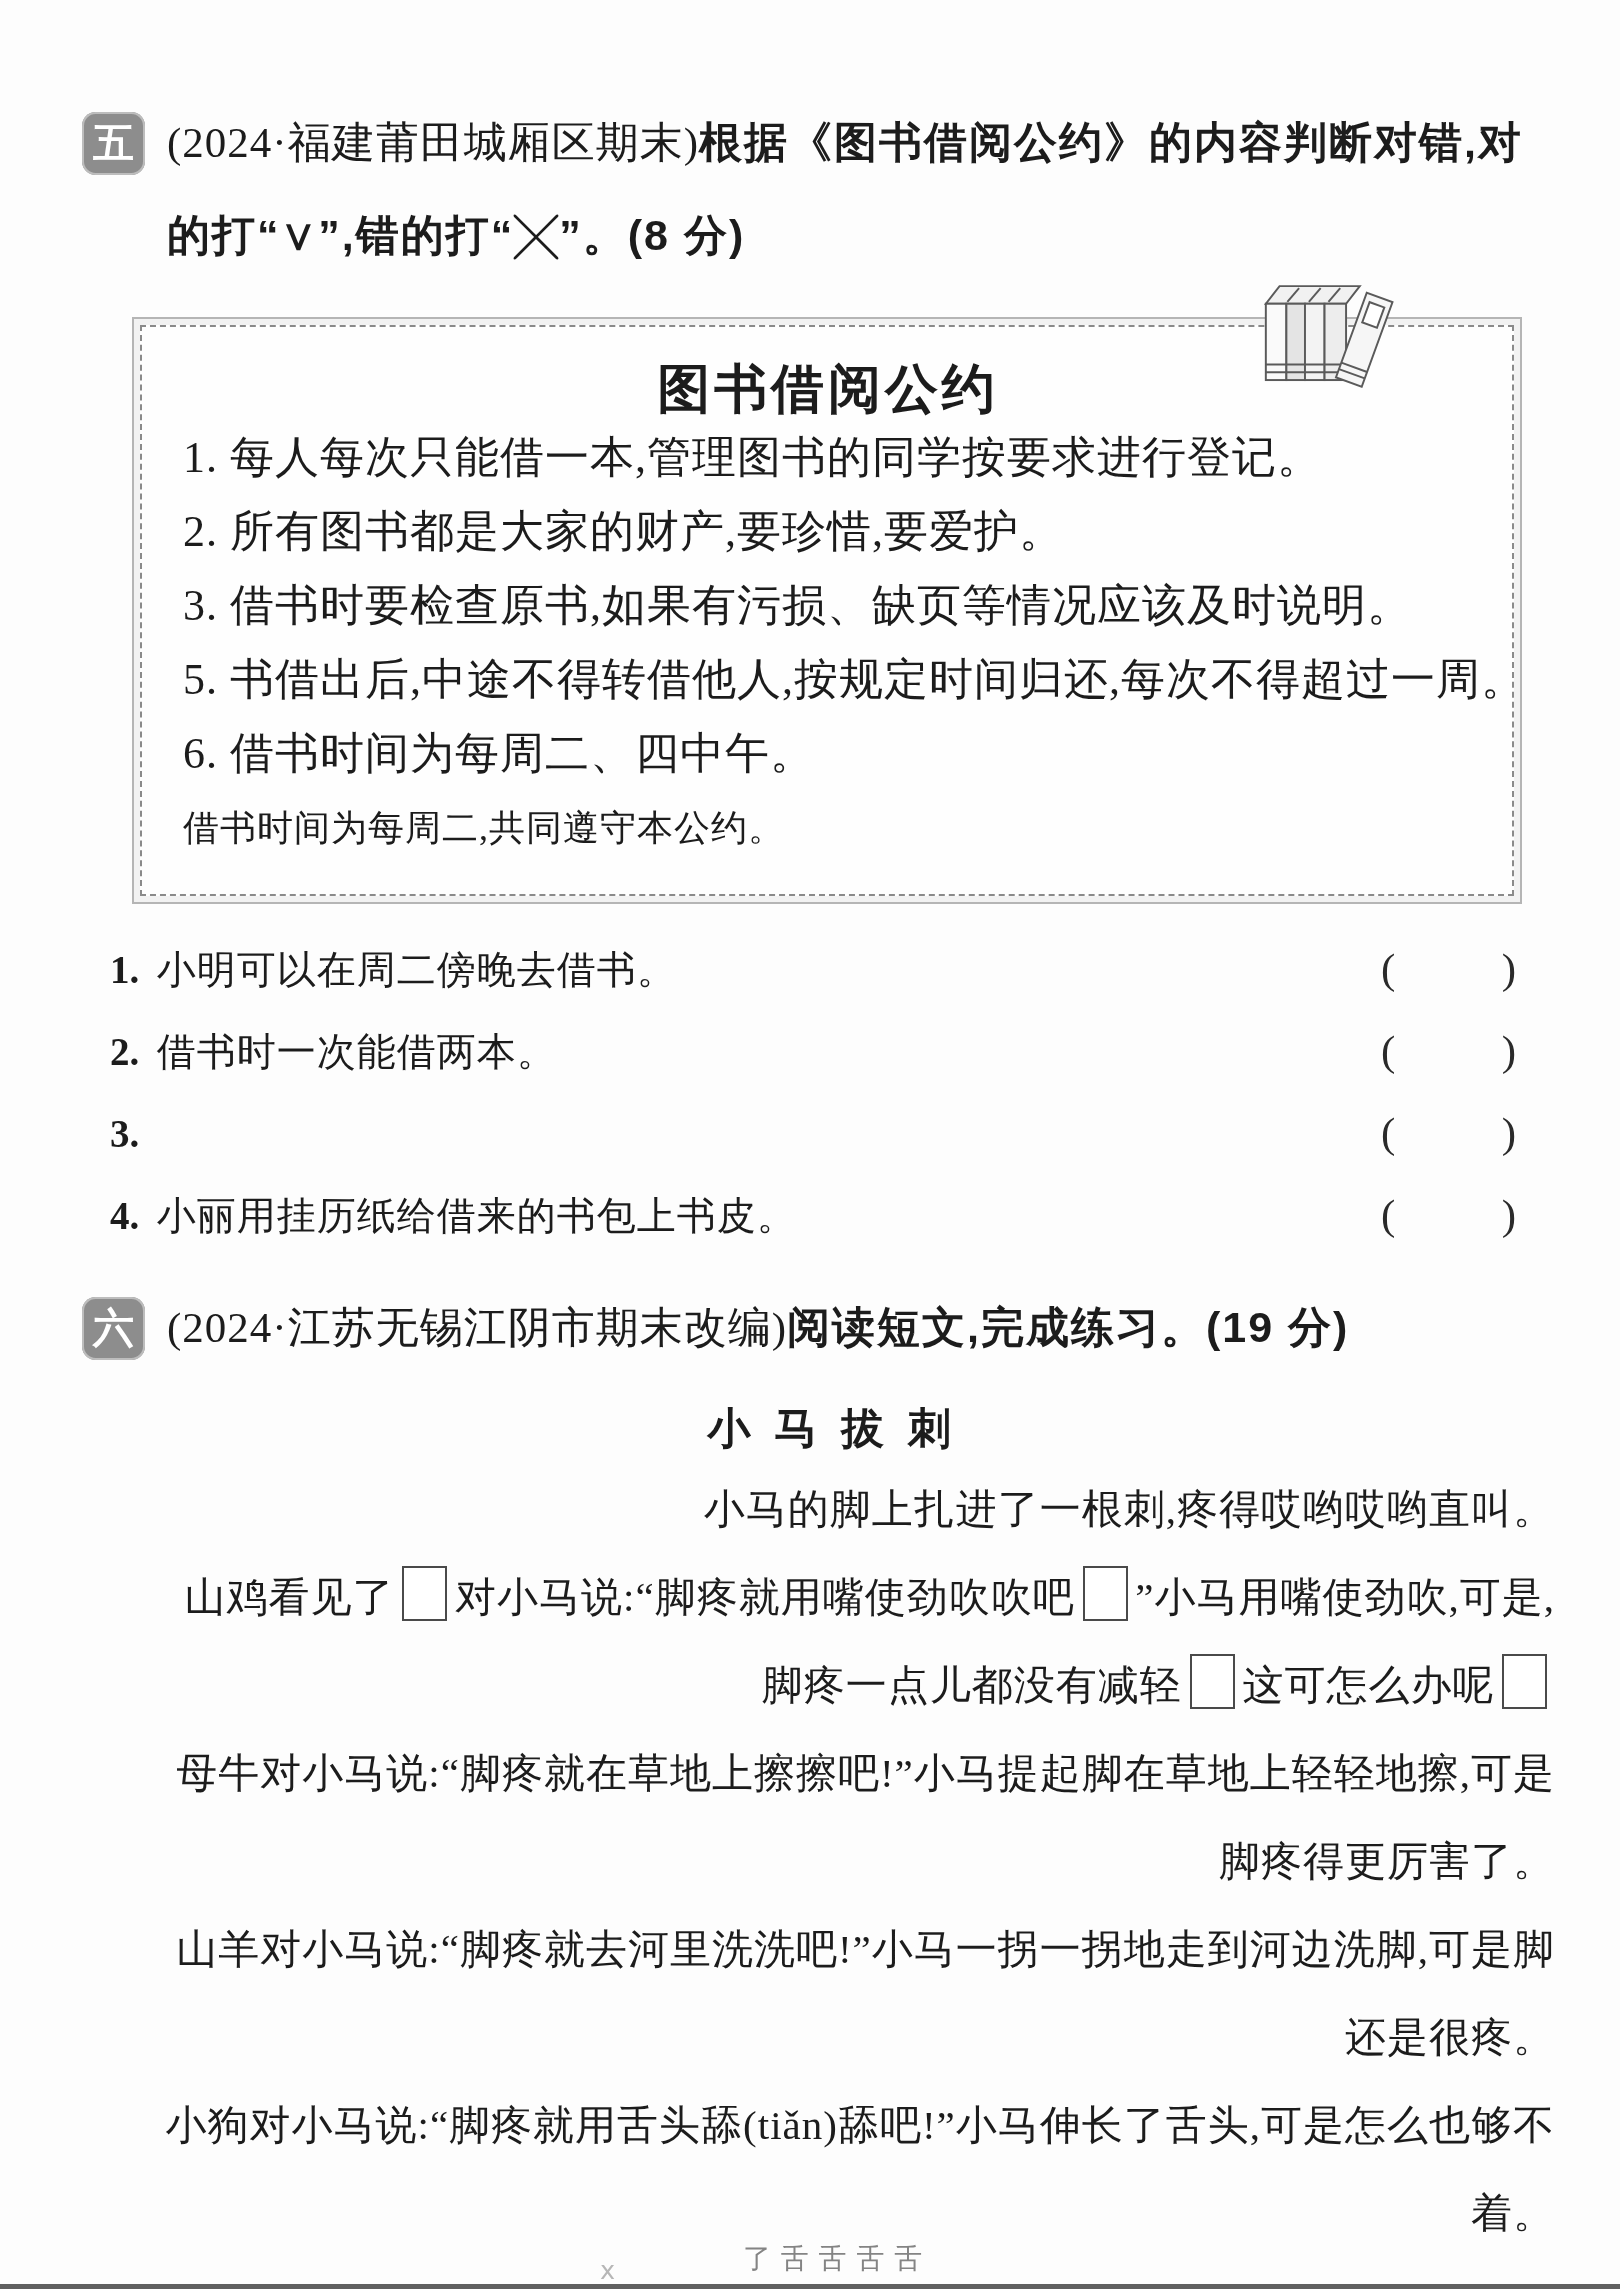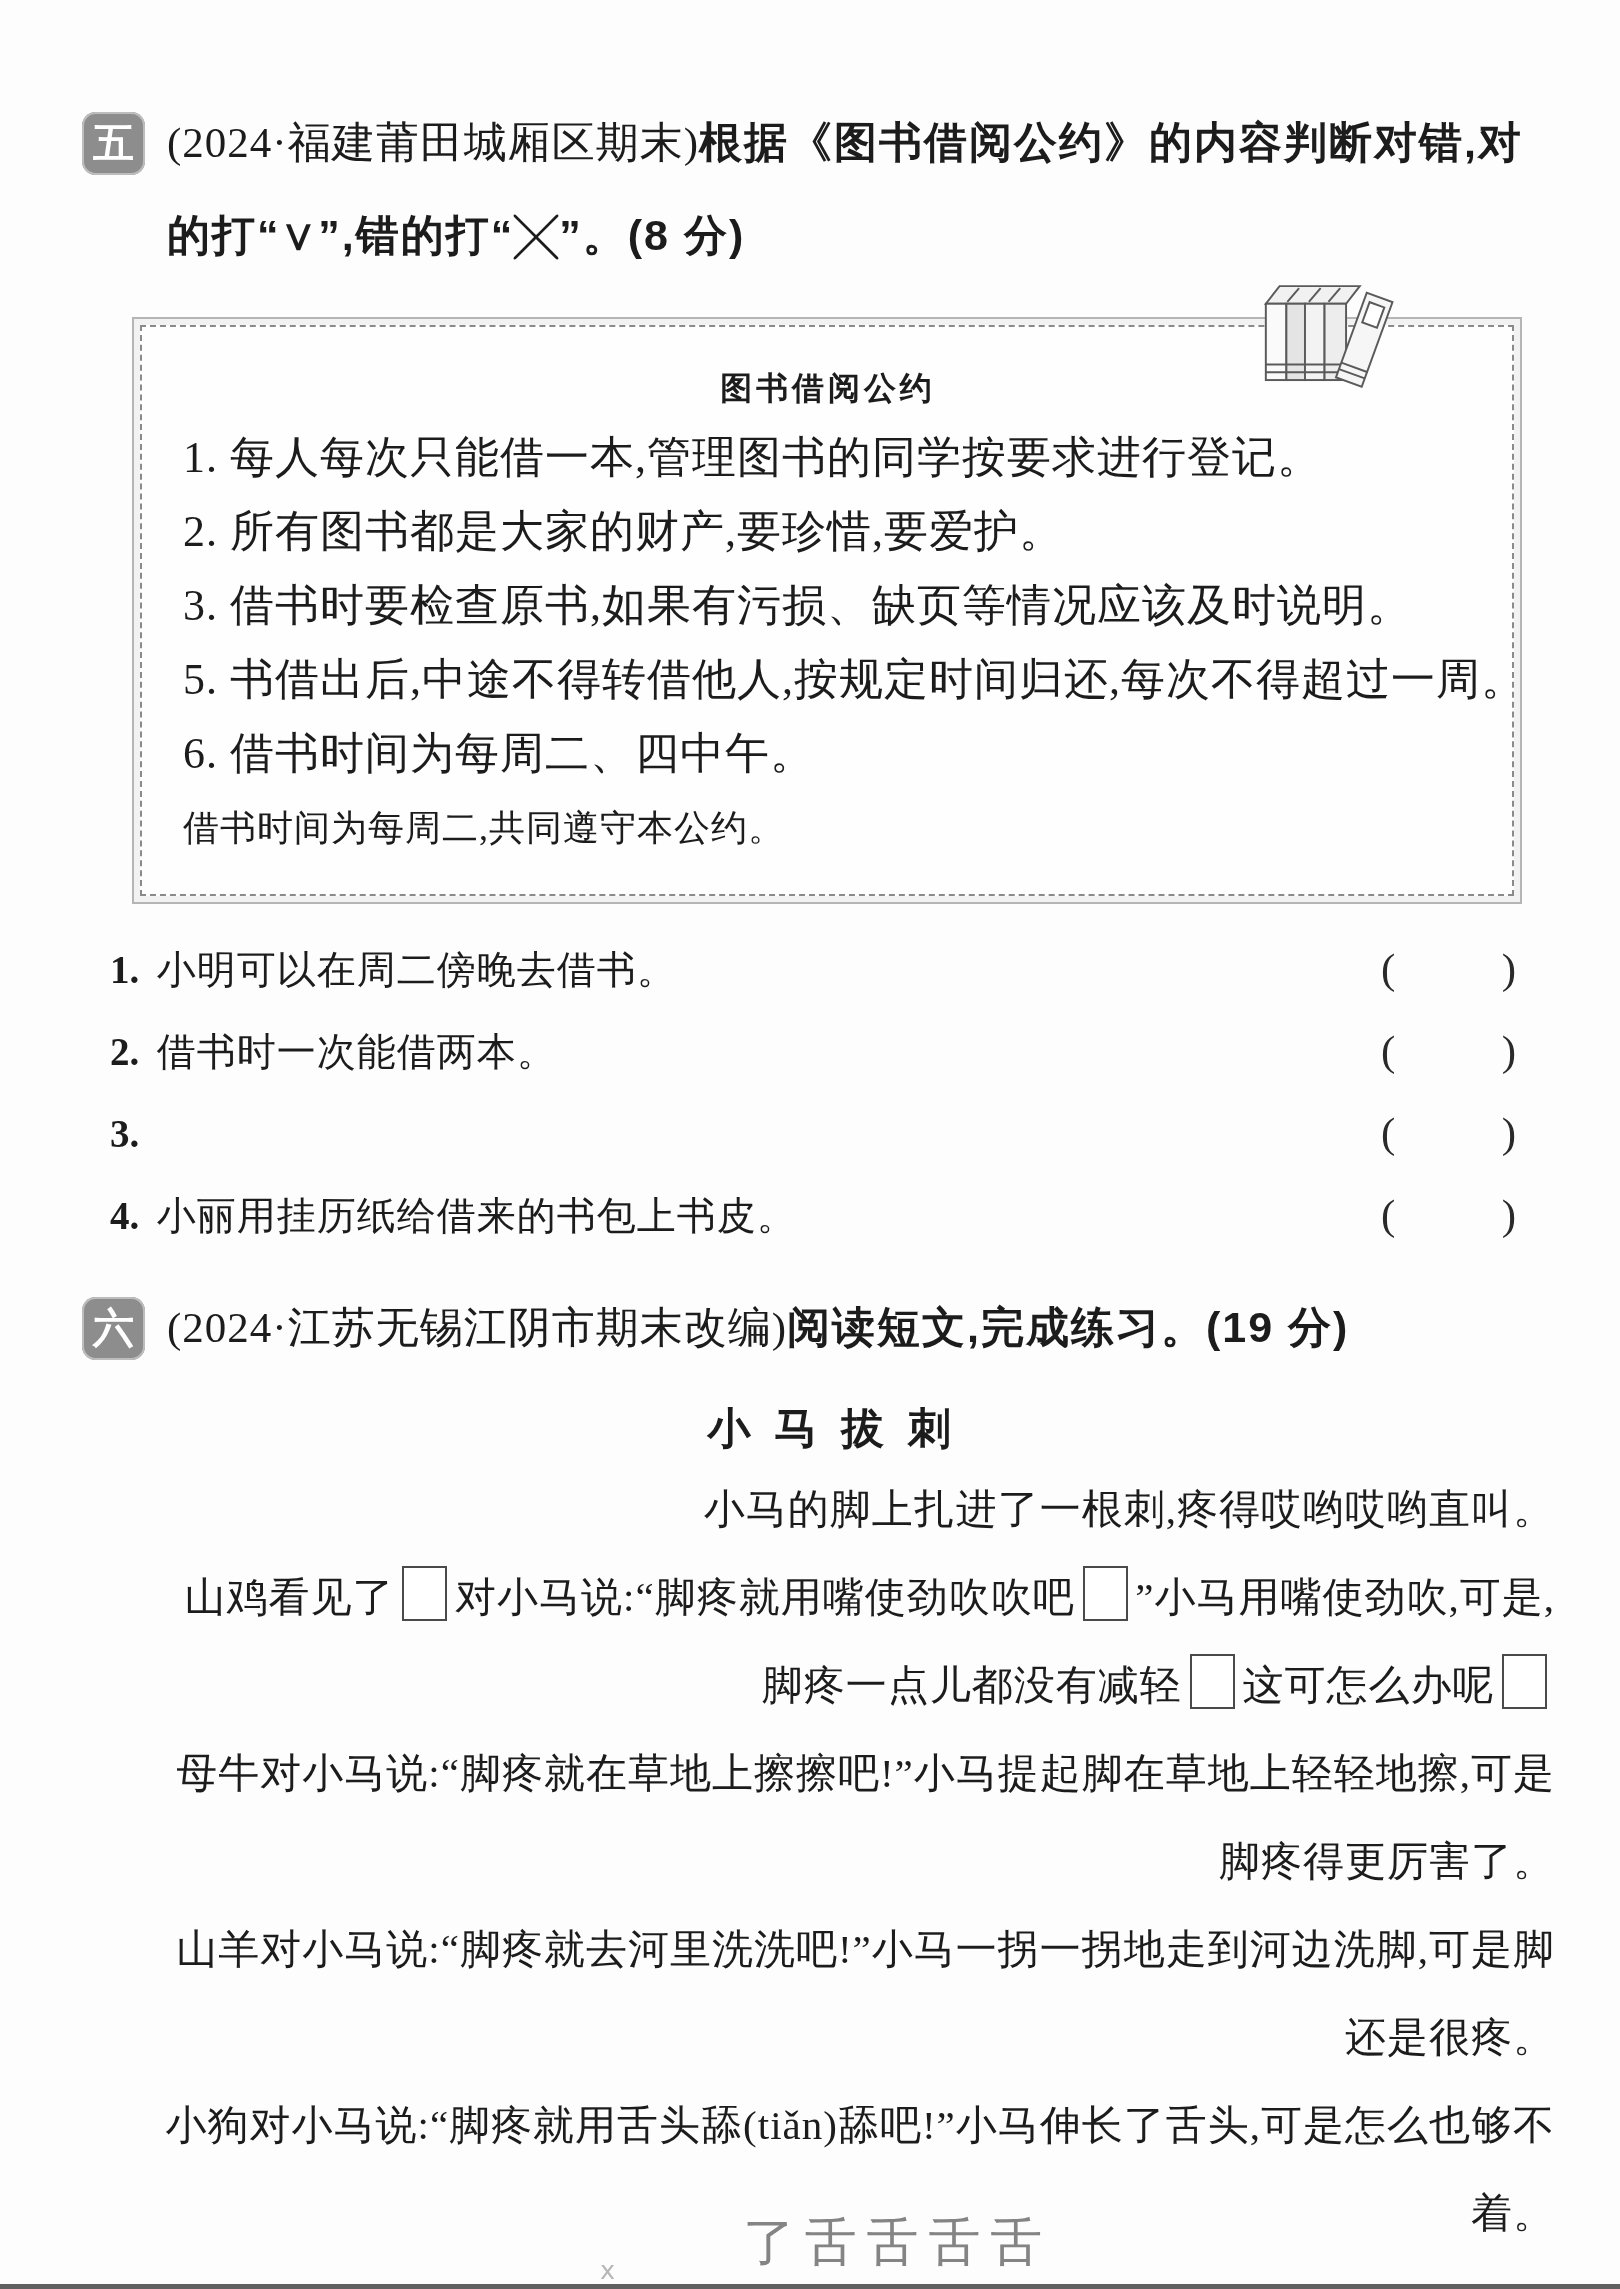--- a/index.html
+++ b/index.html
@@ -57,21 +57,21 @@
   }
   .notice-inner{
     border:2px dashed #8a8a8a;
     background:#fefefe;
     padding:19.6px 39px 29px 41px;
   }
   .notice-title{
     text-align:center;
     font-family:"Liberation Sans", sans-serif;
     font-weight:700;
-    font-size:32px;
+    font-size:53px;
     line-height:65px;
     margin-top:9.8px;
     letter-spacing:3.9px;
   }
   .notice-rule{
     font-size:44px;
     line-height:74px;
     letter-spacing:1px;
     white-space:nowrap;
   }
@@ -135,21 +135,21 @@
     border:2.9px solid #4a4a4a;
     background:#fff;
     vertical-align:-9.8px;
     margin:0 7.8px;
   }
   
   .bleed-text{
     position:absolute;
     left:743px;
     bottom:11.8px;
-    font-size:52px;
+    font-size:28px;
     color:#6f6f6f;
     letter-spacing:9.8px;
     opacity:.85;
   }
   .bleed-mark{
     position:absolute;
     left:600px;bottom:3.9px;
     font-size:25.5px;color:#9a9a9a;opacity:.7;
   }
   .bottom-edge{

